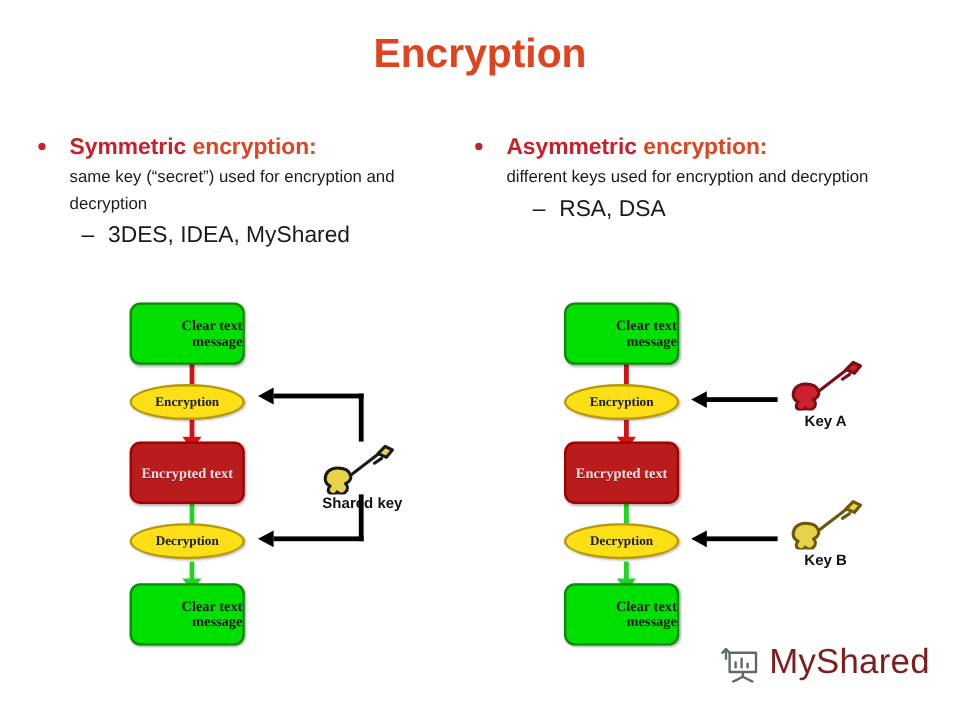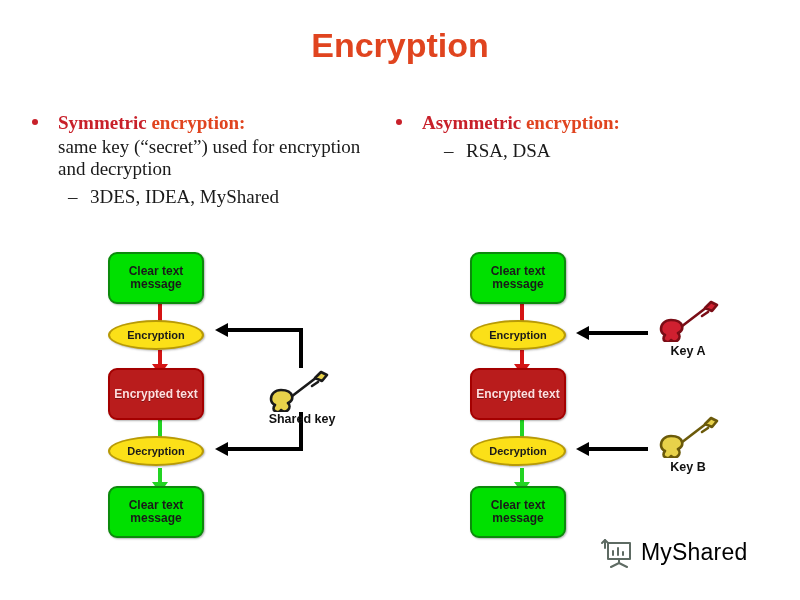--- a/index.html
+++ b/index.html
@@ -32,21 +32,20 @@
     font-size: 34px;
     font-weight: bold;
     color: #e0441f;
     letter-spacing: 0px;
   }
 
   
   .col {
     position: absolute;
     top: 112px;
-    font-family: Liberation Serif, serif;
   }
   .col-left  { left: 24px;  width: 360px; }
   .col-right { left: 388px; width: 385px; }
 
   .bullet-row {
     position: relative;
     padding-left: 34px;
   }
   .bullet-dot {
     position: absolute;
@@ -60,21 +59,21 @@
   .bullet-head {
     font-size: 19px;
     font-weight: bold;
     line-height: 22px;
     margin: 0;
   }
   .hd-a { color: #c8202a; }
   .hd-b { color: #e0441f; }
 
   .bullet-body {
-    font-size: 19px;
+    font-size: 14px;
     line-height: 22px;
     color: #1a1a1a;
     margin: 2px 0 0 0;
     padding-left: 34px;
   }
 
   .sub-row {
     position: relative;
     font-size: 19px;
     line-height: 24px;
@@ -95,23 +94,24 @@
   
   .diagram { position: absolute; }
   .diag-left  { left: 0px;   top: 0px; }
 
   .node {
     position: absolute;
     box-sizing: border-box;
     display: flex;
     align-items: center;
     justify-content: center;
-    text-align: center;
+    text-align: right;
     font-weight: bold;
     line-height: 13px;
+    font-family: Liberation Serif, serif;
   }
 
   .box-green {
     width: 96px;
     height: 52px;
     border-radius: 9px;
     background: #00e000;
     border: 2px solid #0c8a0c;
     color: #1a1a1a;
     font-size: 12px;
@@ -184,22 +184,22 @@
   
   .logo-wrap {
     position: absolute;
     left: 600px;
     top: 536px;
     display: flex;
     align-items: center;
     gap: 7px;
   }
   .logo-text {
-    font-size: 23px;
-    color: #000000;
+    font-size: 29px;
+    color: #7f1d1d;
     letter-spacing: 0.2px;
   }
   .credit {
     position: absolute;
     left: 408px;
     top: 580px;
     width: 382px;
     text-align: right;
     font-size: 11.5px;
     font-style: italic;
@@ -228,20 +228,21 @@
     </div>
   </div>
 
   <div class="col col-right">
     <div class="bullet-row">
       <span class="bullet-dot"></span>
       <div class="bullet-head">
         <span class="hd-a">Asymmetric</span><span class="hd-b"> encryption:</span>
       </div>
     </div>
+    <div class="bullet-body">different keys used for encryption and decryption</div>
     <div class="sub-row">
       <span class="sub-dash">–</span>
       <span>RSA, DSA</span>
     </div>
   </div>
 
   <div class="diagram diag-left">
 
     <div class="vline red" style="left:158px; top:300px;  height:22px;"></div>
     <div class="vline red" style="left:158px; top:350px;  height:18px;"></div>

